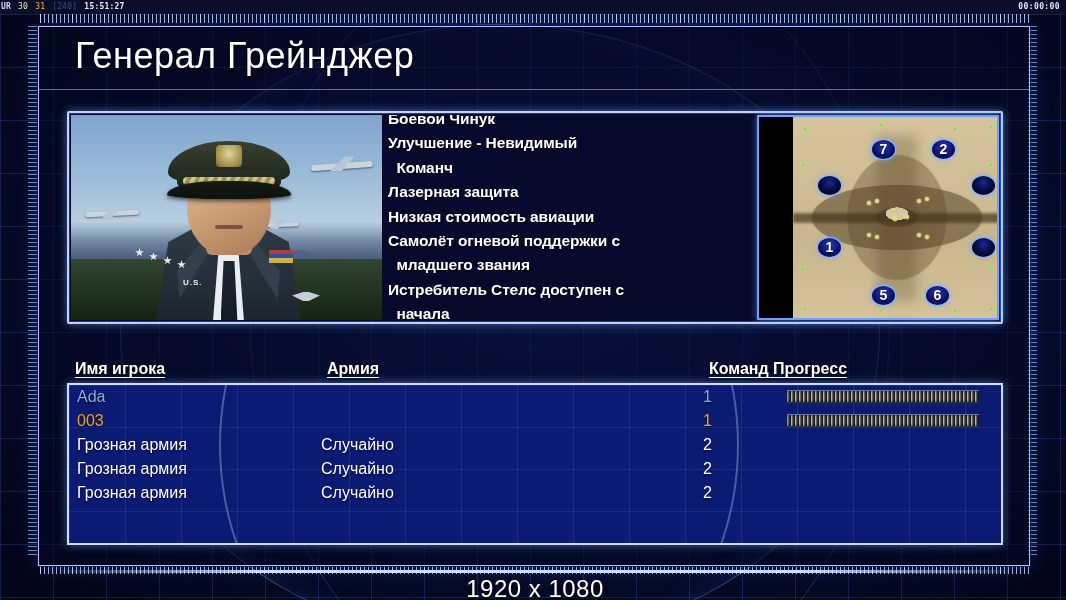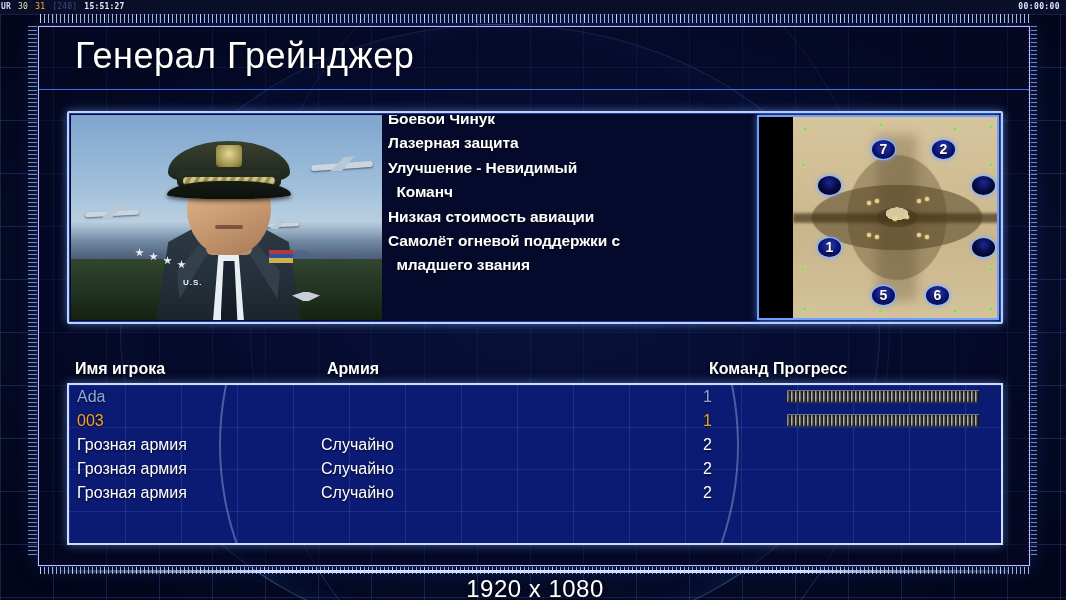--- a/index.html
+++ b/index.html
@@ -196,21 +196,21 @@
      border:1.5px solid #8fb6ff; box-shadow:0 0 4px rgba(120,170,255,.8); }
   .mres { position:absolute; width:4px; height:4px; border-radius:50%;
      background:#9ad46a; box-shadow:0 0 2px #c9f09a; }
   .msup { position:absolute; width:4px; height:4px; border-radius:50%;
      background:#e8d77e; box-shadow:0 0 2px #fff2ad; }
 
   
   #theads { position:absolute; left:36px; top:333px; width:920px; height:24px;
             z-index:12; }
   #theads .th { position:absolute; color:#ffffff; font-size:16px; font-weight:bold;
-     text-underline-offset:3px;
+     text-decoration:underline; text-underline-offset:3px;
      text-shadow:0 1px 3px rgba(0,0,0,.9); white-space:nowrap; }
   #th-name { left:0; }
   #th-army { left:252px; }
   #th-prog { left:634px; }
 
   
   #tablepanel { position:absolute; left:28px; top:356px; width:936px; height:162px;
      border:2px solid #cddcff; background:#0b1a72;
      box-shadow:0 0 9px rgba(130,175,255,.5); overflow:hidden; }
   #tablepanel .tgrid { position:absolute; inset:0;
@@ -315,26 +315,28 @@
           <div id="fig-crest"></div>
           <div id="fig-capband"></div>
           <div id="fig-braid"></div>
           <div id="fig-capbrim"></div>
         </div>
       </div>
 
       <div id="bonuslist">
         <ul>
             <li>Боевой Чинук</li>
-            <li>Лазерная защита</li>
             <li>Улучшение - Невидимый
   Команч</li>
+            <li>Лазерная защита</li>
             <li>Низкая стоимость авиации</li>
             <li>Самолёт огневой поддержки с
   младшего звания</li>
+            <li>Истребитель Стелс доступен с
+  начала</li>
           </ul>
       </div>
 
       <div id="mapbox">
         <div id="mapterrain"></div>
         <div id="mapspine"></div>
         <div id="mapriver"></div>
         <div id="mapriver2"></div>
         <div id="map-markers">
             <div class="mres" style="left: 44px; top: 10px;"></div>

